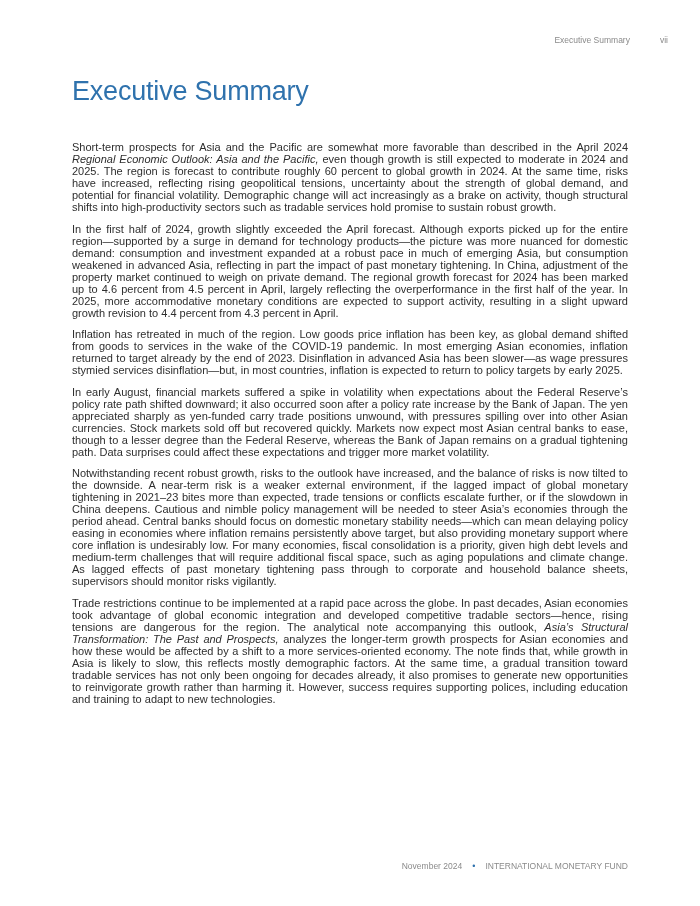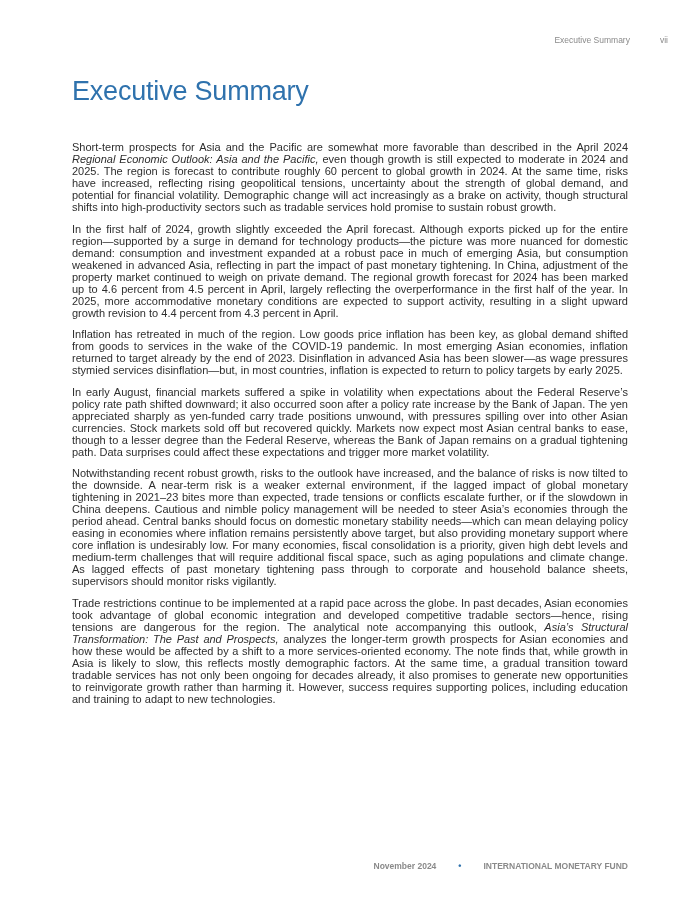--- a/index.html
+++ b/index.html
@@ -5,21 +5,21 @@
   html, body { margin: 0; padding: 0; background: #ffffff; }
   body { width: 700px; height: 906px; position: relative; overflow: hidden;
          font-family: "Liberation Sans", "DejaVu Sans", sans-serif; color: #2b2b2b; }
   .running-header { position: absolute; top: 35px; right: 32px; font-size: 8.5px; color: #8a8a8a; display: flex; gap: 30px; }
   .page-title { position: absolute; top: 76px; left: 72px; margin: 0; font-weight: normal;
                 font-size: 27px; color: #2f72ad; letter-spacing: -0.2px; }
   .body { position: absolute; top: 141px; left: 72px; width: 556px; }
   .body p { margin: 0 0 9.5px 0; font-size: 11px; line-height: 12px; text-align: justify;
             hyphens: auto; color: #2e2e2e; }
   .body p i { font-style: italic; }
-  .footer { position: absolute; top: 861px; right: 72px; font-size: 8.5px; color: #8a8a8a; display: flex; align-items: center; gap: 22px; font-weight: bold; }
+  .footer { position: absolute; top: 861px; right: 72px; font-size: 8.5px; color: #8a8a8a; display: flex; align-items: center; gap: 10px; }
   .footer .dot { color: #2f72ad; font-size: 9px; }
 </style>
 </head>
 <body>
 
 <div class="running-header">
   <span>Executive Summary</span>
   <span>vii</span>
 </div>
 

